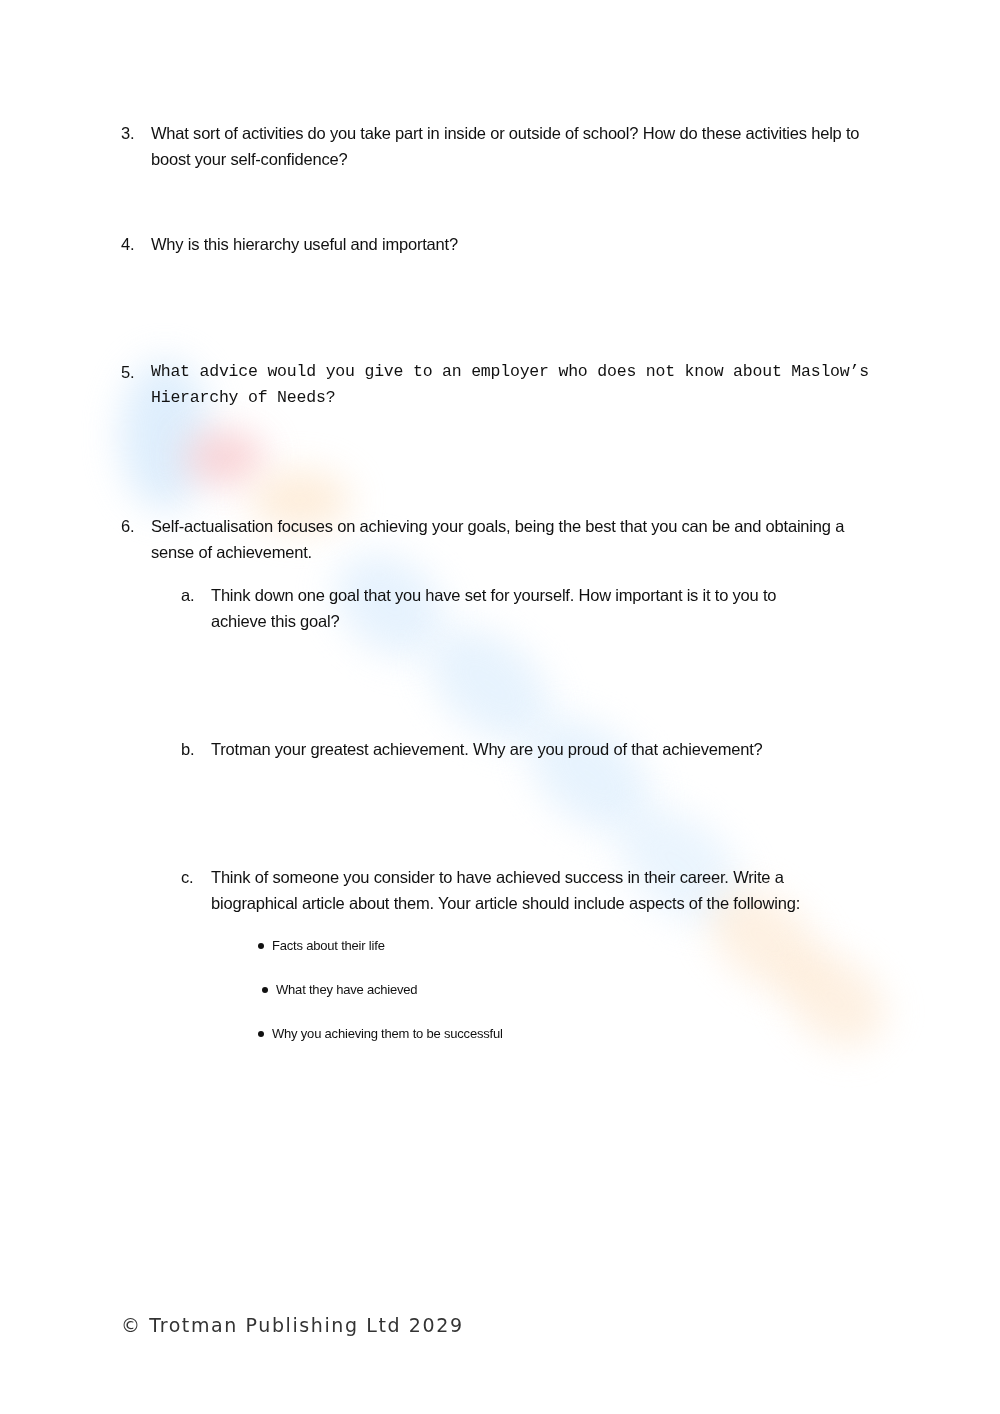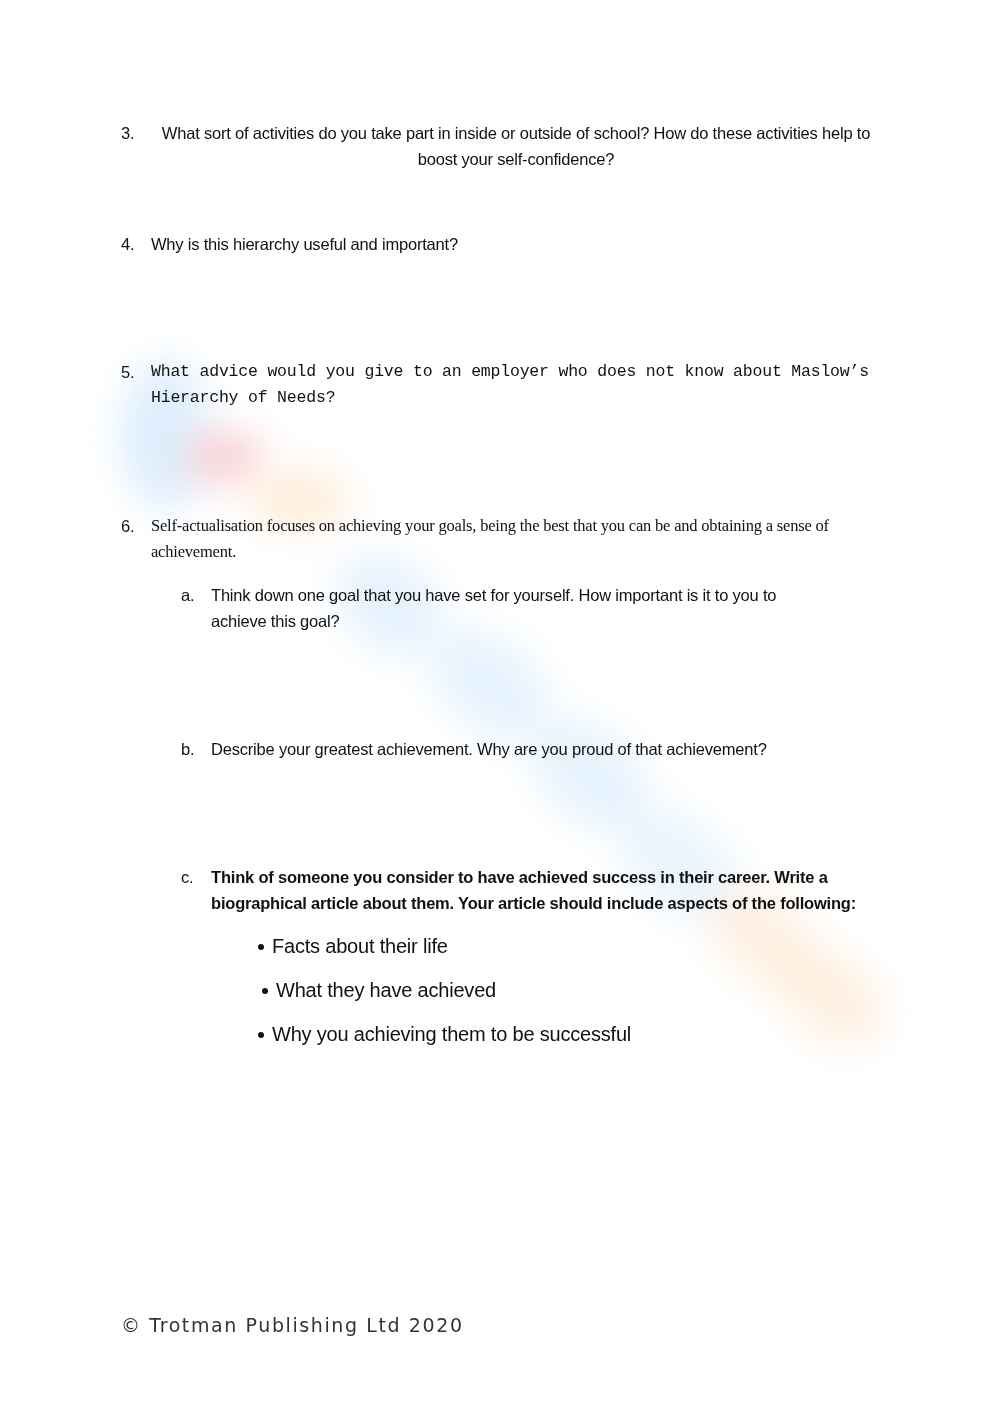--- a/index.html
+++ b/index.html
@@ -46,21 +46,21 @@
       position: absolute;
       left: 0;
       top: 0;
     }
     .q .text {
       display: block;
     }
     .bold { font-weight: normal; }
     .bullet {
       position: absolute;
-      font-size: 20px;
+      font-size: 13px;
       line-height: 24px;
       letter-spacing: -0.2px;
     }
     .bullet .dot {
       display: inline-block;
       width: 6px; height: 6px;
       background: #111;
       border-radius: 50%;
       margin-right: 8px;
       vertical-align: middle;
@@ -92,59 +92,59 @@
     <div class="wm" style="left:520px;top:730px;width:140px;height:90px;background:#ddeefd;opacity:0.7;transform:rotate(40deg);"></div>
     <div class="wm" style="left:610px;top:820px;width:140px;height:90px;background:#ddeefd;opacity:0.6;transform:rotate(40deg);"></div>
     <div class="wm" style="left:700px;top:900px;width:130px;height:80px;background:#fde7cf;opacity:0.6;transform:rotate(40deg);"></div>
     <div class="wm" style="left:780px;top:960px;width:110px;height:80px;background:#fde7cf;opacity:0.6;transform:rotate(40deg);"></div>
   </div>
 
   <div class="content">
 
     <div class="q" style="left:121px;top:120px;width:760px;">
       <span class="num">3.</span>
-      <span class="text" style="padding-left:30px;text-align:center;">What sort of activities do you take part in inside or outside of school? How do these activities help to boost your self-confidence?</span>
+      <span class="text" style="padding-left:30px;">What sort of activities do you take part in inside or outside of school? How do these activities help to boost your self-confidence?</span>
     </div>
 
     <div class="q" style="left:121px;top:231px;width:760px;">
       <span class="num">4.</span>
       <span class="text" style="padding-left:30px;">Why is this hierarchy useful and important?</span>
     </div>
 
     <div class="q" style="left:121px;top:359px;width:760px;">
       <span class="num">5.</span>
       <span class="text" style="padding-left:30px;font-family:Liberation Mono, monospace;">What advice would you give to an employer who does not know about Maslow’s Hierarchy of Needs?</span>
     </div>
 
     <div class="q" style="left:121px;top:513px;width:770px;">
       <span class="num">6.</span>
-      <span class="text" style="padding-left:30px;font-family:Liberation Serif, serif;">Self-actualisation focuses on achieving your goals, being the best that you can be and obtaining a sense of achievement.</span>
+      <span class="text" style="padding-left:30px;">Self-actualisation focuses on achieving your goals, being the best that you can be and obtaining a sense of achievement.</span>
     </div>
 
     <div class="q" style="left:181px;top:582px;width:650px;">
       <span class="num">a.</span>
       <span class="text" style="padding-left:30px;"><span>Think down </span><span class="bold">one</span><span> goal that you have set for yourself. How important is it to you to achieve this goal?</span></span>
     </div>
 
     <div class="q" style="left:181px;top:736px;width:680px;">
       <span class="num">b.</span>
-      <span class="text" style="padding-left:30px;">Describe your greatest achievement. Why are you proud of that achievement?</span>
+      <span class="text" style="padding-left:30px;">Trotman your greatest achievement. Why are you proud of that achievement?</span>
     </div>
 
     <div class="q" style="left:181px;top:864px;width:680px;">
       <span class="num">c.</span>
-      <span class="text" style="padding-left:30px;font-weight:bold;">Think of someone you consider to have achieved success in their career. Write a biographical article about them. Your article should include aspects of the following:</span>
+      <span class="text" style="padding-left:30px;">Think of someone you consider to have achieved success in their career. Write a biographical article about them. Your article should include aspects of the following:</span>
     </div>
 
     <div class="bullet" style="left:258px;top:934px;">
       <span class="dot"></span><span>Facts about their life</span>
     </div>
     <div class="bullet" style="left:262px;top:978px;">
       <span class="dot"></span><span>What they have achieved</span>
     </div>
     <div class="bullet" style="left:258px;top:1022px;">
       <span class="dot"></span><span>Why you achieving them to be successful</span>
     </div>
 
-    <div class="footer">© Trotman Publishing Ltd 2020</div>
+    <div class="footer">© Trotman Publishing Ltd 2029</div>
 
   </div>
 </div>
 
 </body></html>

